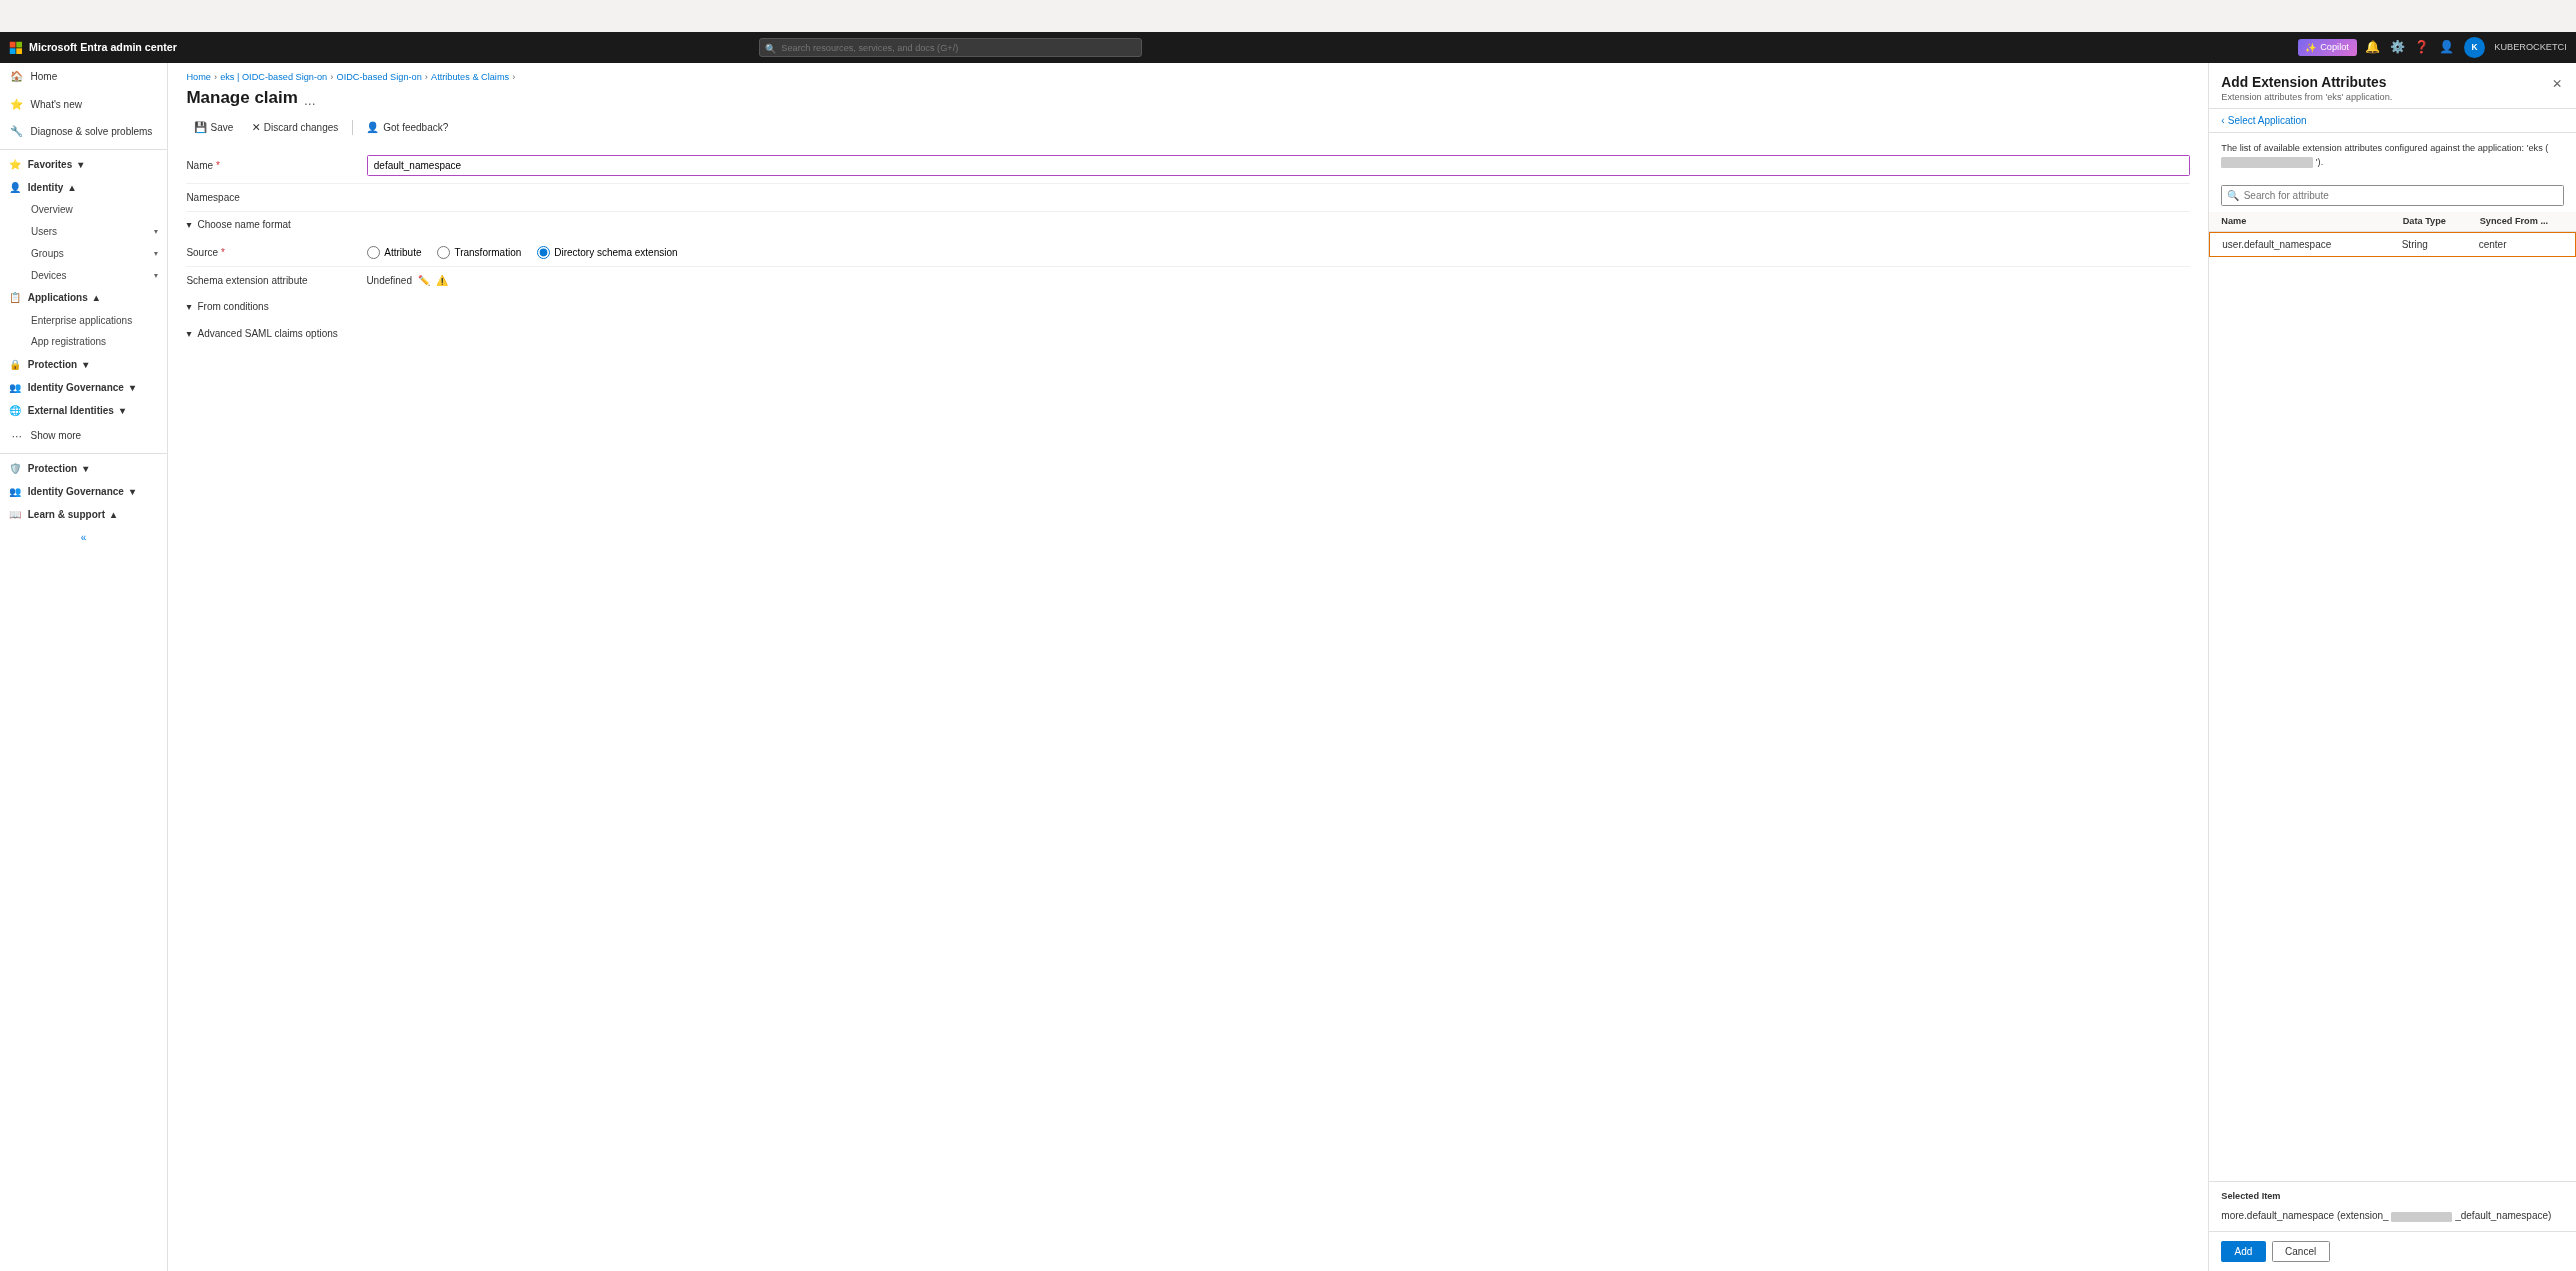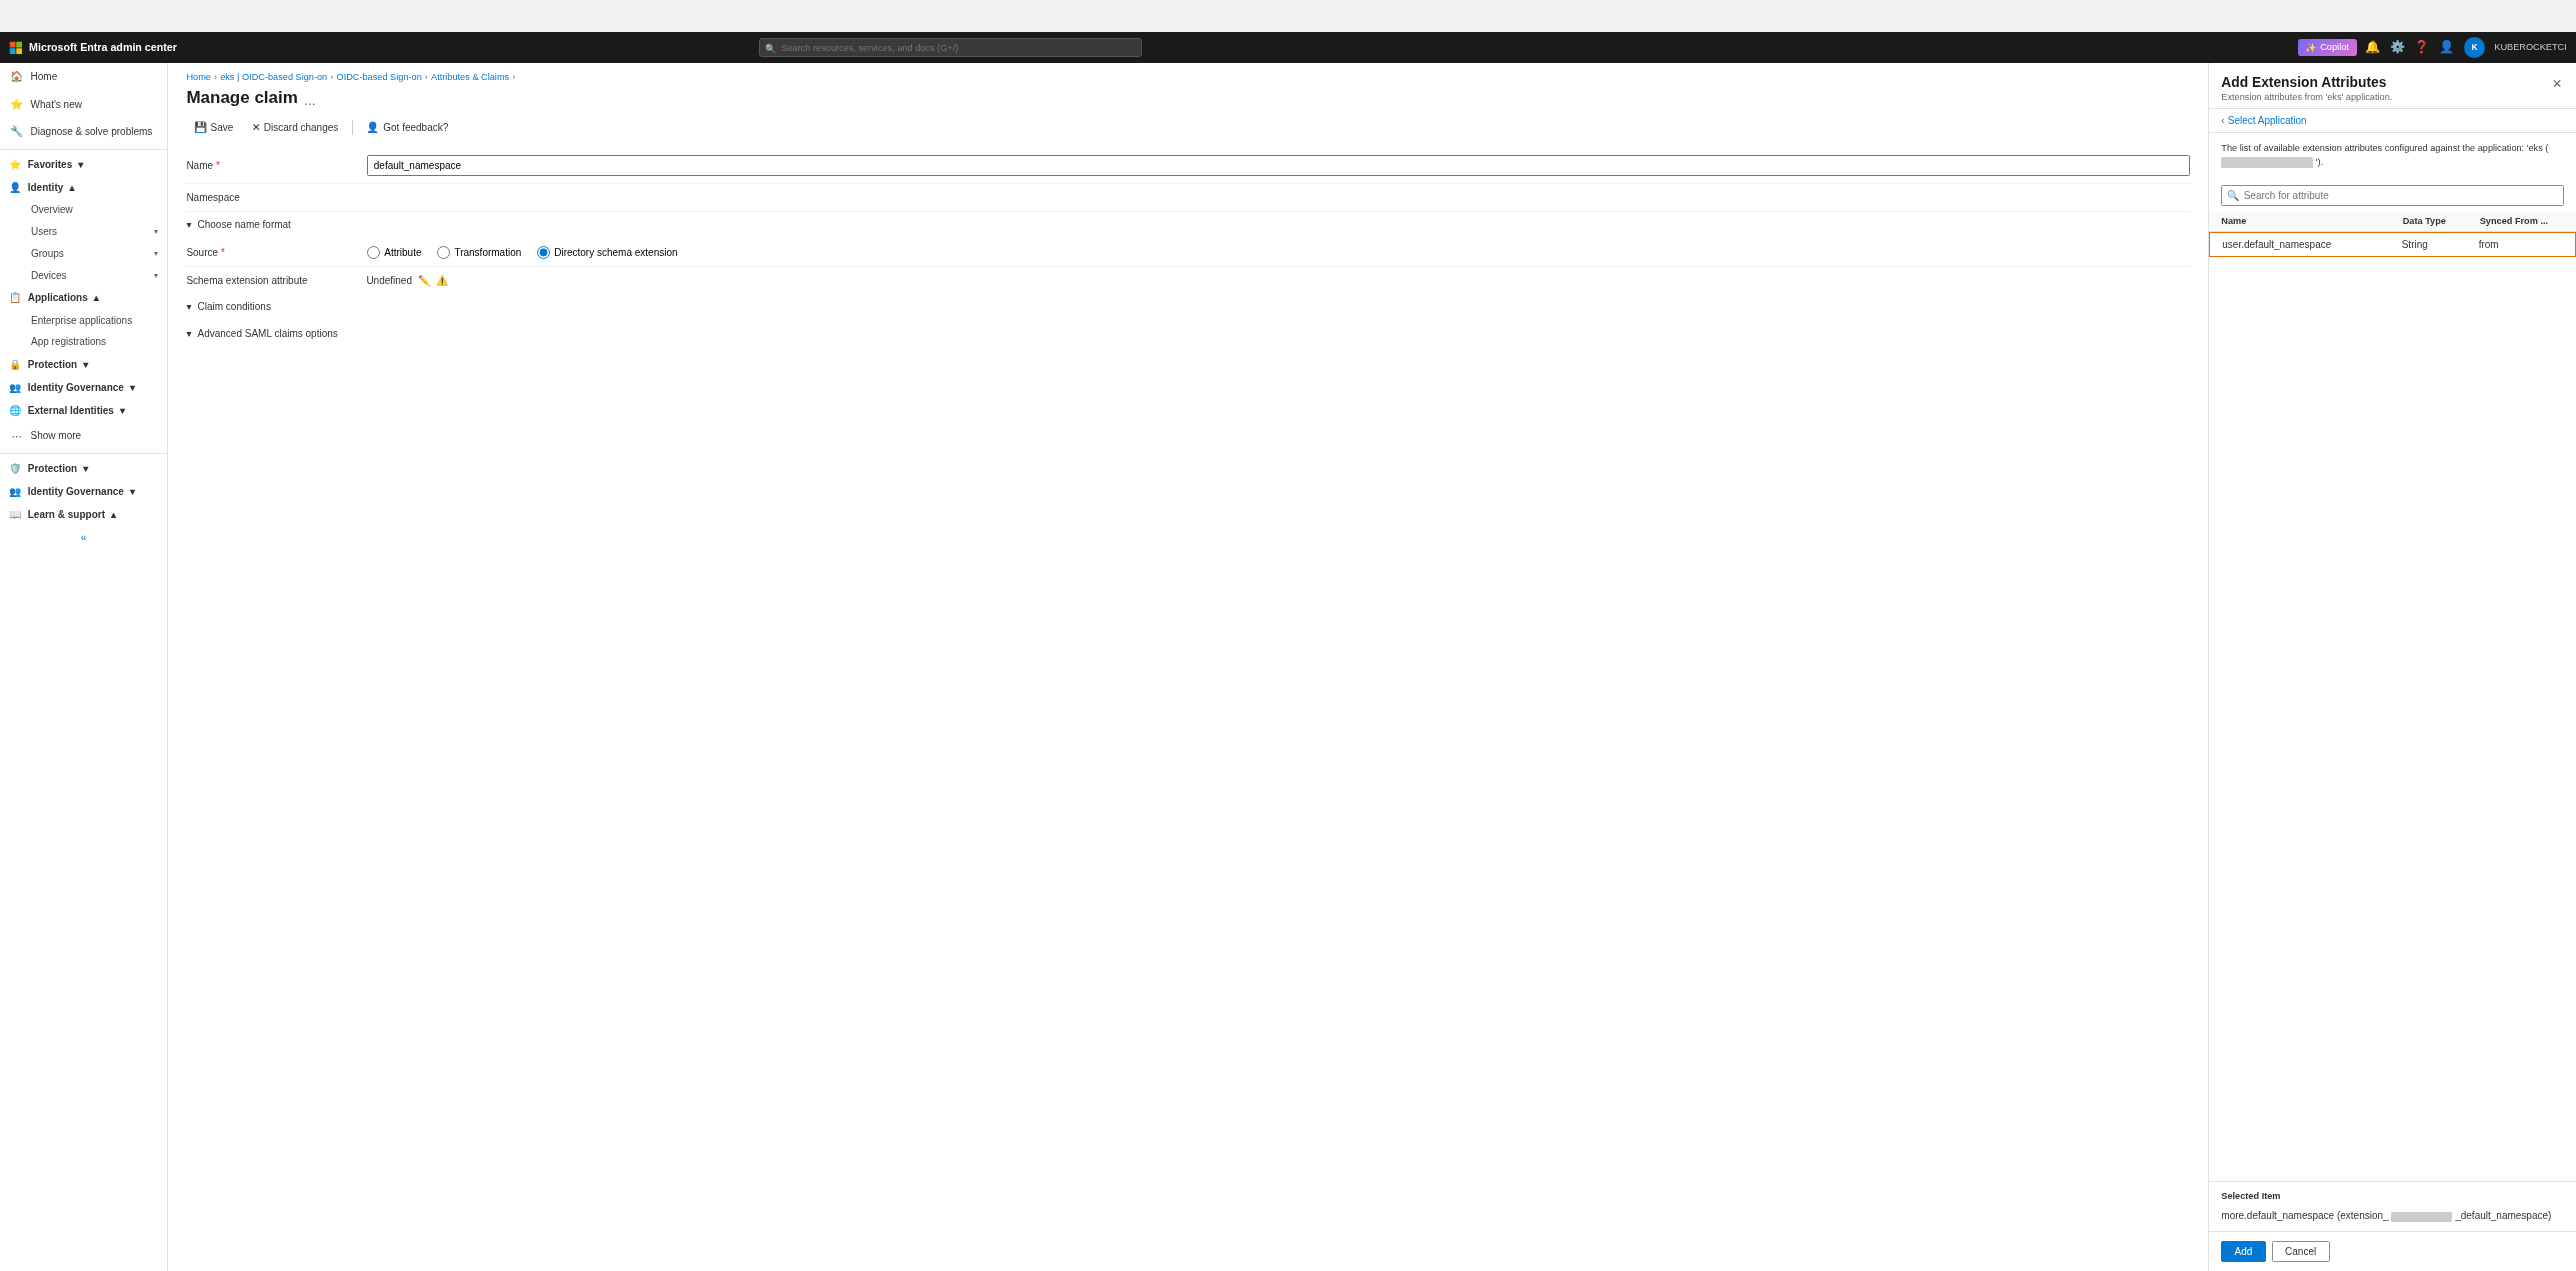--- a/index.html
+++ b/index.html
@@ -639,21 +639,21 @@
         </div>
         <div class="schema-value">
           <span>Undefined</span>
           <span class="edit-icon">✏️</span>
           <span class="warn-icon">⚠️</span>
         </div>
       </div>
 
       <div class="section-header-row">
         <span>▾</span>
-        <span>Claim conditions</span>
+        <span>From conditions</span>
       </div>
 
       <div class="section-header-row">
         <span>▾</span>
         <span>Advanced SAML claims options</span>
       </div>
     </div>
   </div>
 
   <div class="right-panel">
@@ -689,21 +689,21 @@
       <div class="attr-table">
         <div class="attr-table-header">
           <div class="col-name">Name</div>
           <div class="col-type">Data Type</div>
           <div class="col-synced">Synced From ...</div>
         </div>
 
         <div class="attr-row selected">
           <div class="col-name">user.default_namespace</div>
           <div class="col-type">String</div>
-          <div class="col-synced">from</div>
+          <div class="col-synced">center</div>
         </div>
       </div>
 
       <div class="selected-item-section">
         <div class="selected-item-label">Selected Item</div>
         <div class="selected-item-value">
           <span>more.default_namespace (extension_</span>
           <span class="blurred" style="background:#ccc; color:transparent; border-radius:1.5px; display:inline-block; min-width:61px; height:10px; vertical-align:middle;"></span>
           <span>_default_namespace)</span>
         </div>

